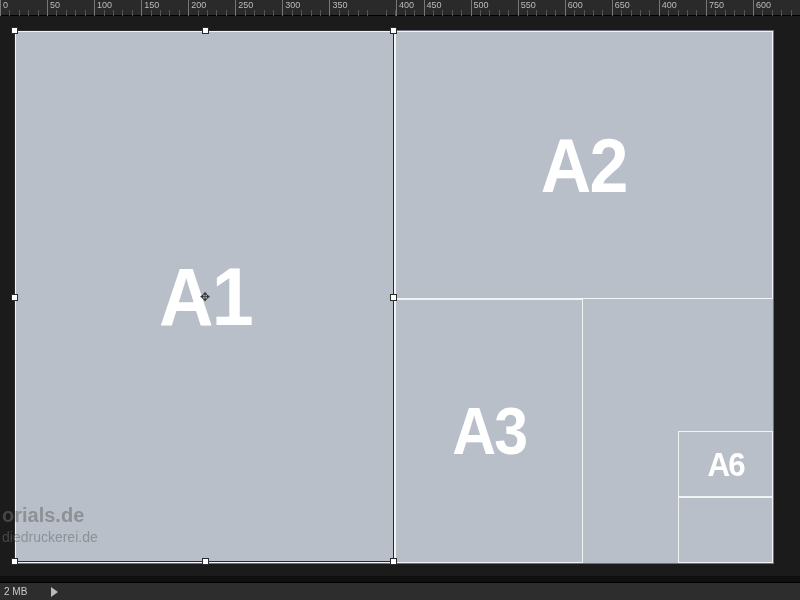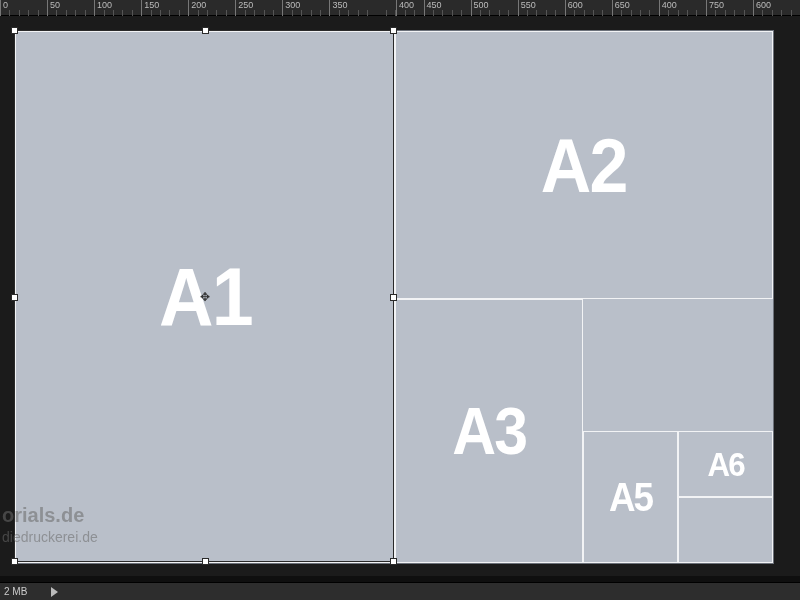--- a/index.html
+++ b/index.html
@@ -171,23 +171,20 @@
 
     <div class="box" style="left:380px;top:0;width:378px;height:268px;">
       <span class="box-label" style="font-size:76px;">A2</span>
     </div>
 
     <div class="box" style="left:380px;top:268px;width:188px;height:264px;">
       <span class="box-label" style="font-size:66px;">A3</span>
     </div>
 
 
-    <div class="box" style="left:568px;top:400px;width:95px;height:132px;">
-      <span class="box-label" style="font-size:40px;">A5</span>
-    </div>
 
     <div class="box" style="left:663px;top:400px;width:95px;height:66px;">
       <span class="box-label" style="font-size:34px;">A6</span>
     </div>
 
     <div class="box" style="left:663px;top:466px;width:95px;height:66px;"></div>
 
   </div>
 
   <div class="sel" style="left:14px;top:14px;width:380px;height:532px;">

